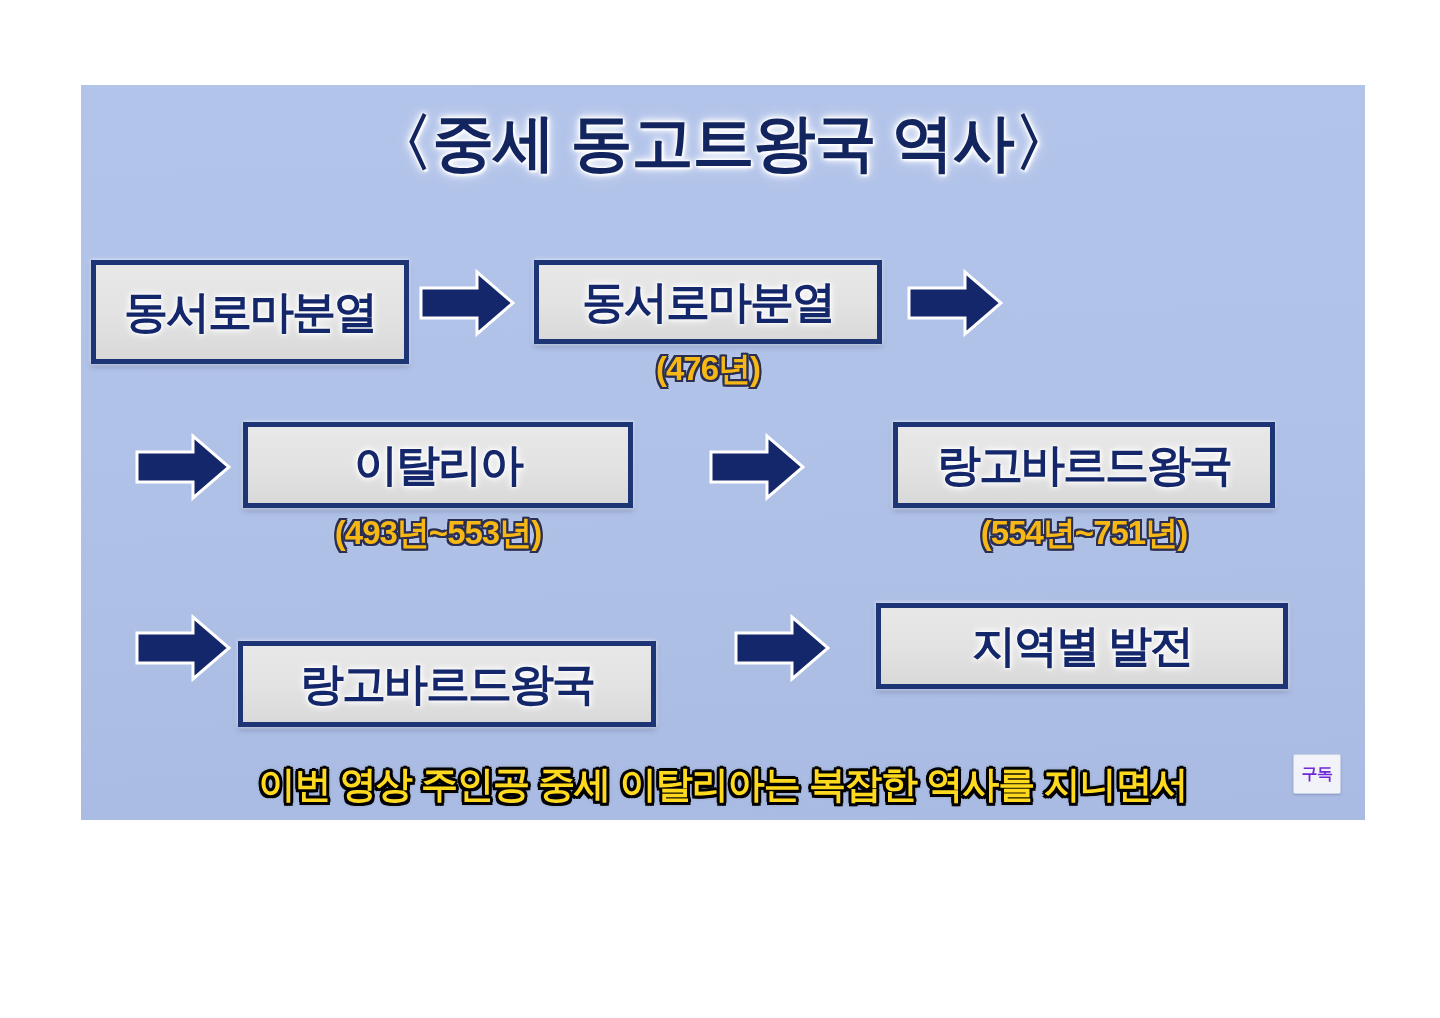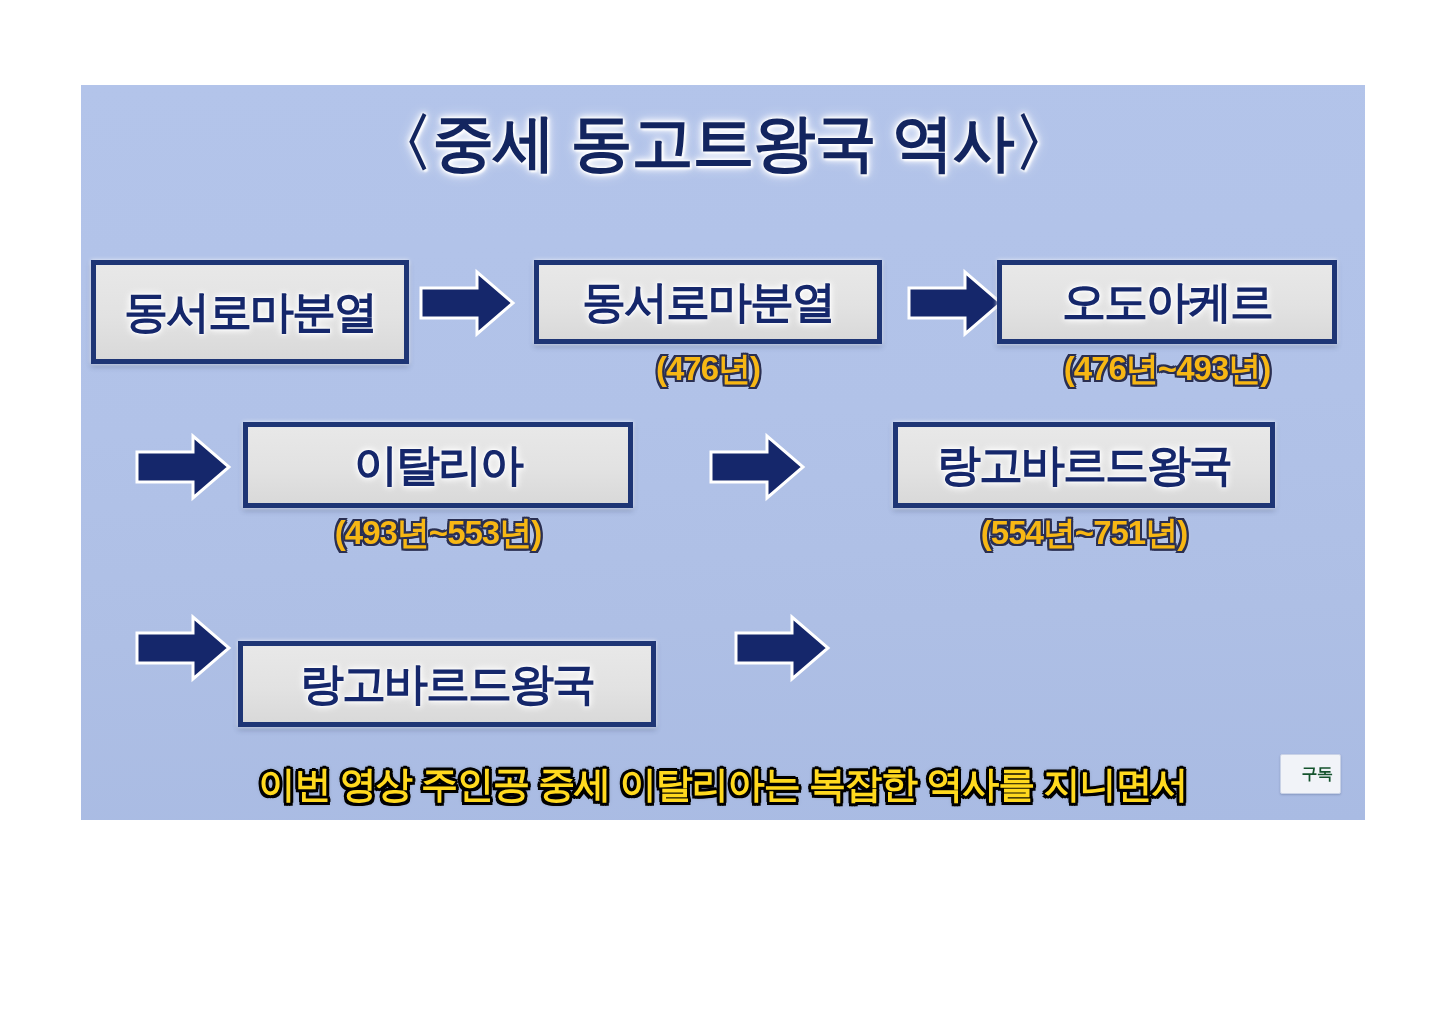--- a/index.html
+++ b/index.html
@@ -133,24 +133,23 @@
     width: 46px;
     height: 38px;
     background: #f1f3f8;
     border: 1px solid #c9d2e6;
     border-radius: 2px;
     display: flex;
     align-items: center;
     justify-content: center;
     font-size: 16px;
     font-weight: bold;
-    color: #14532d;
+    color: #6d28d9;
     letter-spacing: -0.5px;
     box-shadow: 0 1px 2px rgba(40,55,100,0.25);
-    padding-left: 13px;
   }
 </style>
 </head>
 <body>
 
 <div id="slide">
 
   <div id="title">〈중세 동고트왕국 역사〉</div>
 
   <div class="row" id="row1">
@@ -173,26 +172,20 @@
       </div>
       <div class="caption">(476년)</div>
     </div>
 
     <div class="arrow" style="left:828px; top:10px;">
       <svg width="92" height="66" viewBox="0 0 92 66">
         <polygon class="shaft" points="0,18 56,18 56,2 92,33 56,64 56,48 0,48"></polygon>
       </svg>
     </div>
 
-    <div class="node" style="left:916px; width:340px;">
-      <div class="box" style="height:84px;">
-        <span class="box-label">오도아케르</span>
-      </div>
-      <div class="caption">(476년~493년)</div>
-    </div>
   </div>
 
   <div class="row" id="row2">
 
     <div class="arrow" style="left:56px; top:12px;">
       <svg width="92" height="66" viewBox="0 0 92 66">
         <polygon class="shaft" points="0,18 56,18 56,2 92,33 56,64 56,48 0,48"></polygon>
       </svg>
     </div>
 
@@ -230,19 +223,25 @@
         <span class="box-label">랑고바르드왕국</span>
       </div>
     </div>
 
     <div class="arrow" style="left:655px; top:12px;">
       <svg width="92" height="66" viewBox="0 0 92 66">
         <polygon class="shaft" points="0,18 56,18 56,2 92,33 56,64 56,48 0,48"></polygon>
       </svg>
     </div>
 
+    <div class="node" style="left:795px; width:412px;">
+      <div class="box" style="height:86px;">
+        <span class="box-label">지역별 발전</span>
+      </div>
+      <div class="caption"></div>
+    </div>
   </div>
 
   <div id="subtitle">이번 영상 주인공 중세 이탈리아는 복잡한 역사를 지니면서</div>
 
   <div id="subscribe-button">구독</div>
 
 </div>
 
 </body></html>

